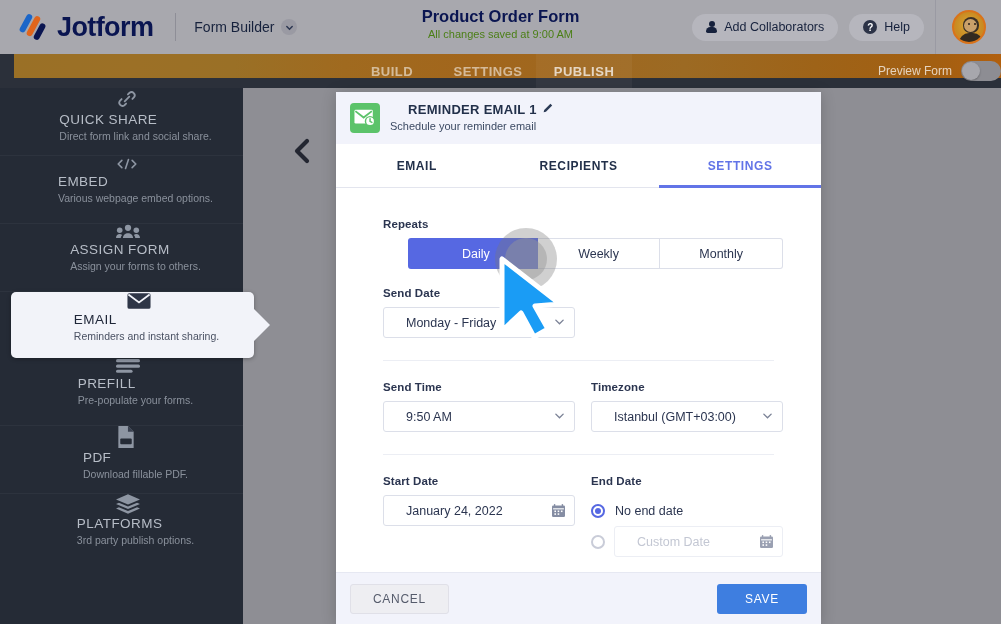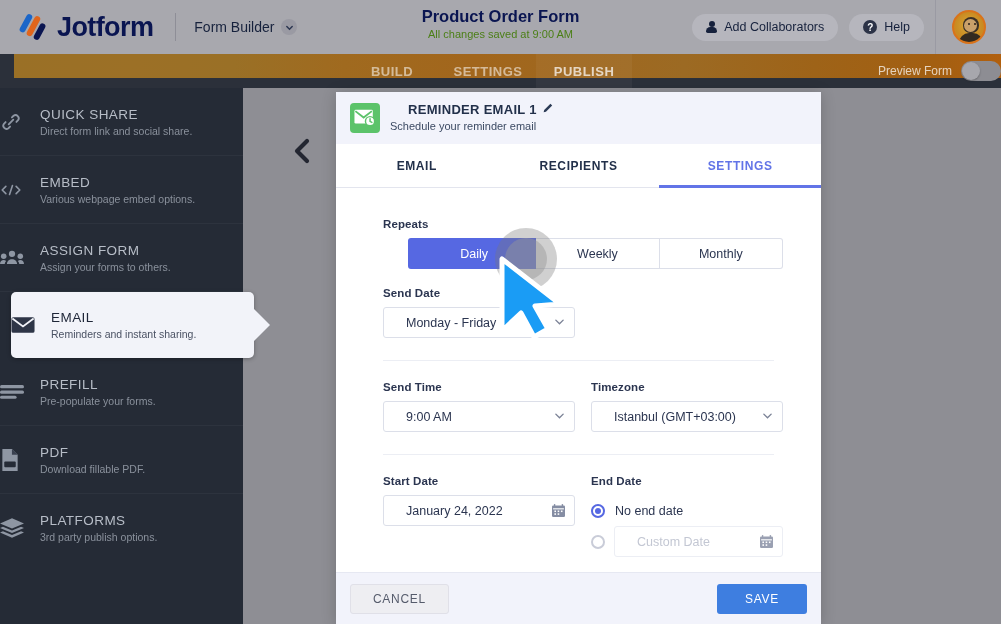--- a/index.html
+++ b/index.html
@@ -96,21 +96,21 @@
     border-radius:50%; background:#a7a7ad; box-shadow: 0 1px 2px rgba(0,0,0,.25);
   }
 
   
   .sidebar {
     position: absolute; left: 0; top: 88px; width: 243px; height: 536px;
     background: #252b36;
   }
   .sb-item {
     position: relative; height: 68px; display: flex; align-items: center;
-    border-bottom: 1px solid #2d333e; cursor: pointer;
+    padding-left: 22px; border-bottom: 1px solid #2d333e; cursor: pointer; flex-direction: column;
   }
   .sb-ico { width: 34px; display:flex; align-items:center; justify-content:flex-start; color:#8e96a3; }
   .sb-texts { margin-left: 6px; }
   .sb-title {
     font-size: 13.5px; color: #b7bdc7; letter-spacing: 0.45px; line-height: 17px;
   }
   .sb-sub { font-size: 10.5px; color: #8a919c; line-height: 15px; margin-top: 1px; }
   .sb-item.active {
     background: #f2f3f9; border-radius: 5px; border-bottom: none;
     margin: 0 0 0 11px; width: 243px; height: 66px;
@@ -173,21 +173,21 @@
   .fld-label {
     font-size: 11.5px; font-weight: bold; color: #2b3550; letter-spacing: 0.1px;
     margin-bottom: 8px;
   }
   .seg { display: flex; width: 400px; height: 31px; }
   .seg-btn {
     flex: 1; display:flex; align-items:center; justify-content:center;
     font-size: 12.5px; color: #2b3550; background: #fff;
     border: 1px solid #dcdfe9; border-left: none; cursor: pointer;
   }
-  .seg-btn:first-child { border-left: 5px solid #0c4a6e; border-radius: 3px 0 0 3px; margin-left: 25px; }
+  .seg-btn:first-child { border-left: 7px solid #0c4a6e; border-radius: 3px 0 0 3px; margin-left: 25px; }
   .seg-btn:last-child { border-radius: 0 3px 3px 0; }
   .seg-btn.on { background: #5668e2; color: #fff; border-color: #5668e2; font-weight: 500; }
 
   .row { display: flex; gap: 16px; }
   .col { width: 192px; }
   .sel {
     width: 192px; height: 31px; border: 1px solid #dcdfe9; border-radius: 3px;
     background: #fff; display: flex; align-items: center; justify-content: space-between;
     padding: 0 9px 0 22px; font-size: 12.5px; color: #2b3550; cursor: pointer;
   }
@@ -482,21 +482,21 @@
             </svg>
         </span>
       </div>
 
       <div class="divider"></div>
 
       <div class="row">
         <div class="col">
           <div class="fld-label">Send Time</div>
           <div class="sel">
-            <span>9:00 AM</span>
+            <span>9:50 AM</span>
             <span>
               <svg width="11" height="11" viewBox="0 0 12 12" fill="none">
                   <path d="M2 4.5l4 4 4-4" stroke="#7b8296" stroke-width="1.5" stroke-linecap="round"></path>
                 </svg>
             </span>
           </div>
         </div>
         <div class="col">
           <div class="fld-label">Timezone</div>
           <div class="sel">

